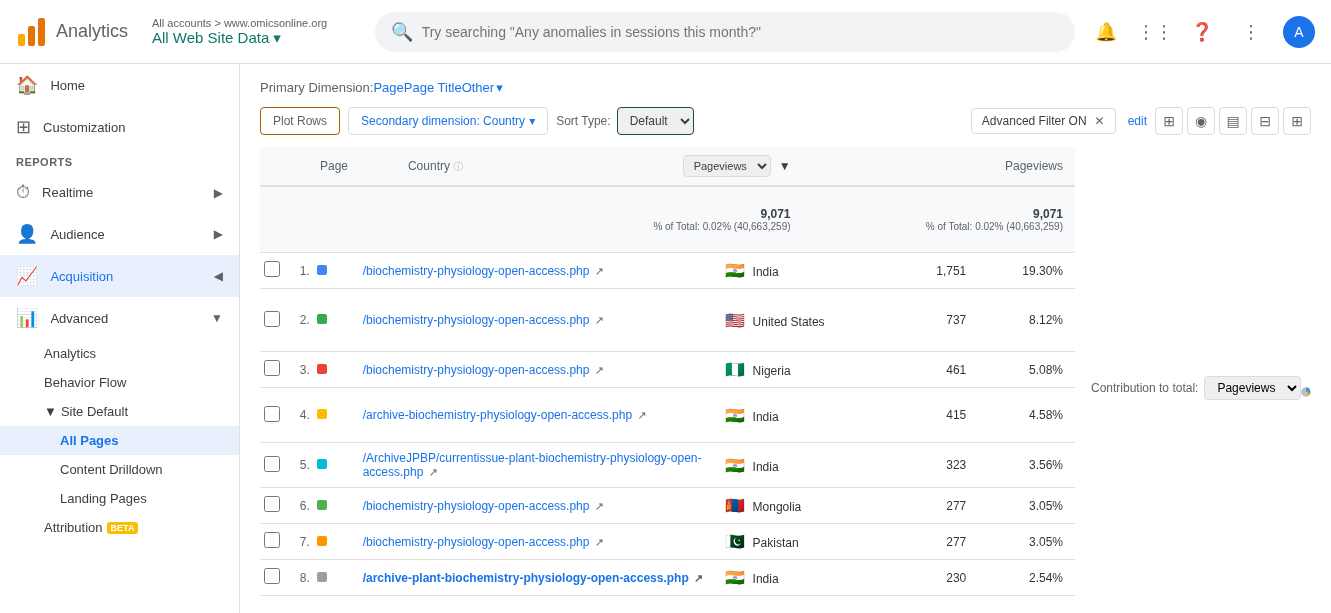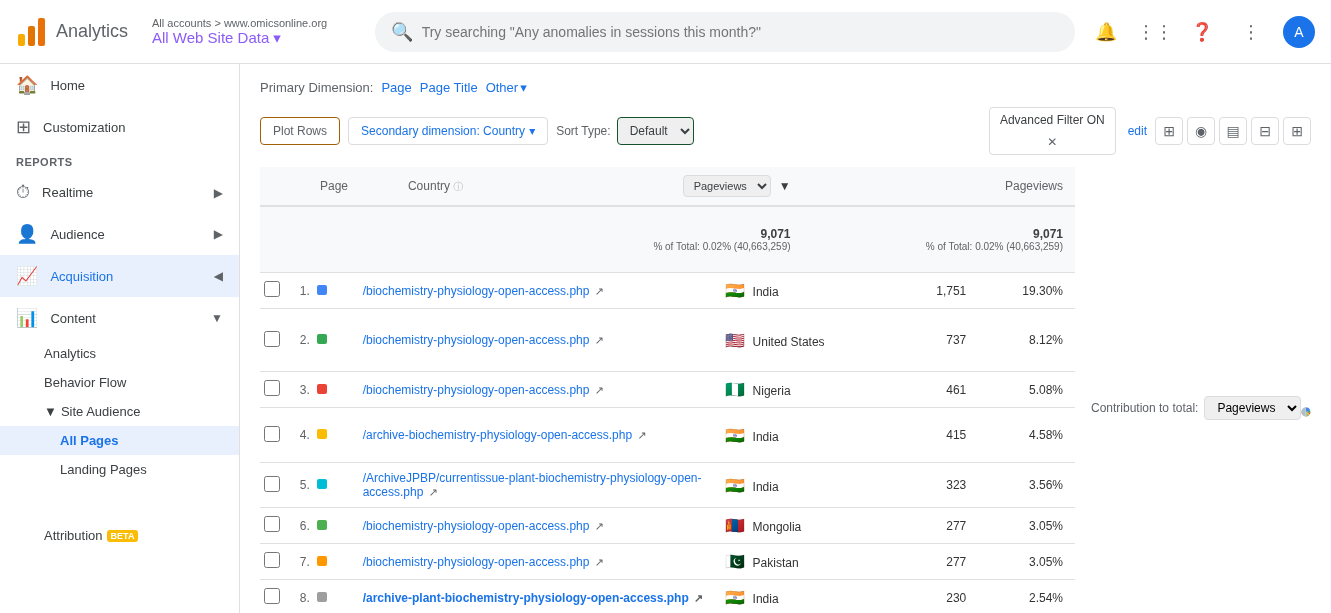--- a/index.html
+++ b/index.html
@@ -4,21 +4,21 @@
   <style>
     * { box-sizing: border-box; margin: 0; padding: 0; }
     body { font-family: Arial, sans-serif; font-size: 13px; color: #333; background: #fff; display: flex; flex-direction: column; height: 613px; overflow: hidden; }
 
     
     .header { display: flex; align-items: center; background: #fff; border-bottom: 1px solid #e0e0e0; padding: 0 16px; height: 64px; flex-shrink: 0; }
     .logo { display: flex; align-items: center; gap: 8px; margin-right: 24px; }
     .logo-icon { width: 32px; height: 32px; }
     .logo-text { font-size: 18px; color: #5f6368; font-weight: 400; }
     .account-info { margin-right: 16px; font-size: 11px; color: #5f6368; }
-    .account-name { font-size: 15px; color: #8b5cf6; display: flex; align-items: center; gap: 4px; cursor: pointer; }
+    .account-name { font-size: 15px; color: #0f766e; display: flex; align-items: center; gap: 4px; cursor: pointer; }
     .account-info-block { display: flex; flex-direction: column; margin-right: 16px; }
     .search-bar { flex: 1; background: #f1f3f4; border-radius: 24px; display: flex; align-items: center; padding: 0 16px; height: 40px; gap: 8px; margin: 0 16px; }
     .search-bar input { background: transparent; border: none; outline: none; font-size: 14px; color: #5f6368; width: 100%; }
     .header-icons { display: flex; align-items: center; gap: 16px; margin-left: auto; }
     .header-icon { width: 32px; height: 32px; border-radius: 50%; display: flex; align-items: center; justify-content: center; cursor: pointer; color: #5f6368; font-size: 18px; }
     .avatar { width: 32px; height: 32px; border-radius: 50%; background: #1a73e8; display: flex; align-items: center; justify-content: center; color: #fff; font-size: 14px; }
 
     
     .layout { display: flex; flex: 1; overflow: hidden; }
 
@@ -32,31 +32,31 @@
     .sidebar-sub-sub-item { padding: 7px 16px 7px 60px; cursor: pointer; color: #3c4043; font-size: 13px; }
     .sidebar-sub-sub-item.active { color: #1a73e8; font-weight: 700; background: #e8f0fe; }
     .expand-arrow { margin-left: auto; font-size: 12px; color: #5f6368; }
     .beta-badge { font-size: 9px; background: #fbbc04; color: #fff; border-radius: 3px; padding: 1px 4px; margin-left: 4px; font-weight: 700; }
 
     
     .main { flex: 1; overflow: auto; background: #fff; }
     .content-area { padding: 16px 20px; }
 
     
-    .primary-dim { display: flex; align-items: center; gap: 8px; margin-bottom: 12px; font-size: 13px; color: #5f6368; }
+    .primary-dim { display: flex; align-items: center; gap: 0; margin-bottom: 12px; font-size: 13px; color: #5f6368; }
     .primary-dim a { color: #1a73e8; text-decoration: none; cursor: pointer; }
     .other-dropdown { display: flex; align-items: center; gap: 2px; color: #1a73e8; cursor: pointer; }
 
     
     .toolbar { display: flex; align-items: center; gap: 8px; margin-bottom: 12px; }
     .btn-plot { background: #fff; border: 1px solid #a16207; border-radius: 4px; padding: 6px 12px; font-size: 12px; color: #5f6368; cursor: pointer; }
     .secondary-dim-btn { background: #fff; border: 1px solid #dadce0; border-radius: 4px; padding: 6px 12px; font-size: 12px; color: #1a73e8; cursor: pointer; display: flex; align-items: center; gap: 4px; }
     .sort-type { display: flex; align-items: center; gap: 6px; font-size: 12px; color: #5f6368; }
     .sort-select { border: 1px solid #14532d; border-radius: 4px; padding: 5px 8px; font-size: 12px; color: #3c4043; }
-    .filter-box { display: flex; align-items: center; background: #fff; border: 1px solid #dadce0; border-radius: 4px; padding: 5px 10px; font-size: 12px; color: #3c4043; gap: 8px; margin-left: auto; flex-direction: column; }
+    .filter-box { display: flex; align-items: center; background: #fff; border: 1px solid #dadce0; border-radius: 4px; padding: 5px 10px; font-size: 12px; color: #3c4043; gap: 8px; margin-left: auto; }
     .filter-box .close { cursor: pointer; color: #5f6368; }
     .edit-link { color: #1a73e8; font-size: 12px; cursor: pointer; text-decoration: none; margin-left: 4px; }
     .view-icons { display: flex; gap: 4px; align-items: center; }
     .view-icon { width: 28px; height: 28px; border: 1px solid #dadce0; border-radius: 4px; display: flex; align-items: center; justify-content: center; cursor: pointer; color: #5f6368; font-size: 14px; }
 
     
     .table-wrap { display: flex; gap: 16px; }
     .table-section { flex: 1; overflow: auto; }
     table { width: 100%; border-collapse: collapse; font-size: 12px; }
     thead th { background: #f8f9fa; border-bottom: 2px solid #e0e0e0; padding: 8px 12px; text-align: left; font-weight: 500; color: #5f6368; white-space: nowrap; font-size: 12px; }
@@ -140,36 +140,37 @@
       <span>Audience</span>
       <span class="expand-arrow">▶</span>
     </div>
     <div class="sidebar-item active">
       <span class="icon">📈</span>
       <span>Acquisition</span>
       <span class="expand-arrow">◀</span>
     </div>
     <div class="sidebar-item">
       <span class="icon">📊</span>
-      <span>Content</span>
+      <span>Advanced</span>
       <span class="expand-arrow">▼</span>
     </div>
     <div class="sidebar-sub-item">
       <span>Analytics</span>
     </div>
     <div class="sidebar-sub-item">
       <span>Behavior Flow</span>
     </div>
     <div class="sidebar-sub-item" style="display:flex;align-items:center;gap:4px;">
       <span>▼</span>
-      <span>Site Audience</span>
+      <span>Site Default</span>
     </div>
     <div class="sidebar-sub-sub-item active">All Pages</div>
+    <div class="sidebar-sub-sub-item">Content Drilldown</div>
     <div class="sidebar-sub-sub-item">Landing Pages</div>
-    <div class="sidebar-sub-item" style="display:flex;align-items:center;margin-top:37px;">
+    <div class="sidebar-sub-item" style="display:flex;align-items:center;">
       <span>Attribution</span>
       <span class="beta-badge">BETA</span>
     </div>
   </div>
 
   <div class="main">
     <div class="content-area">
 
       <div class="primary-dim">
         <span>Primary Dimension:</span>

